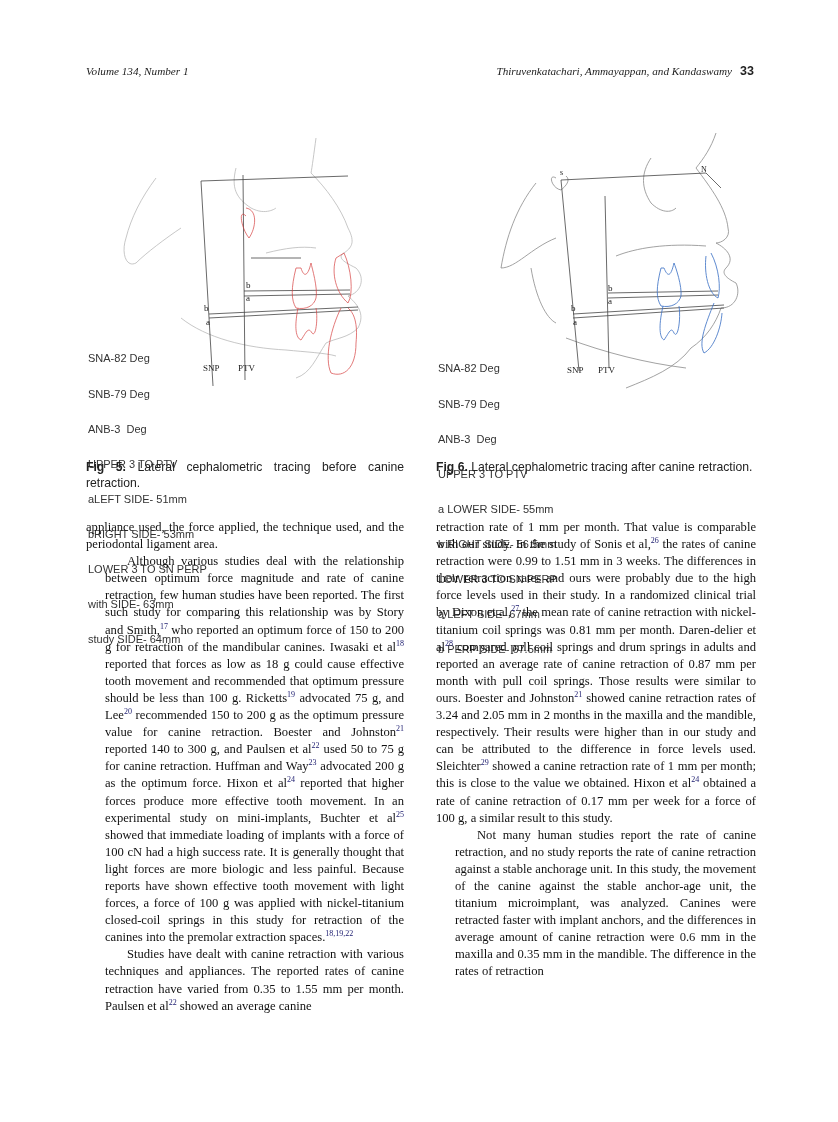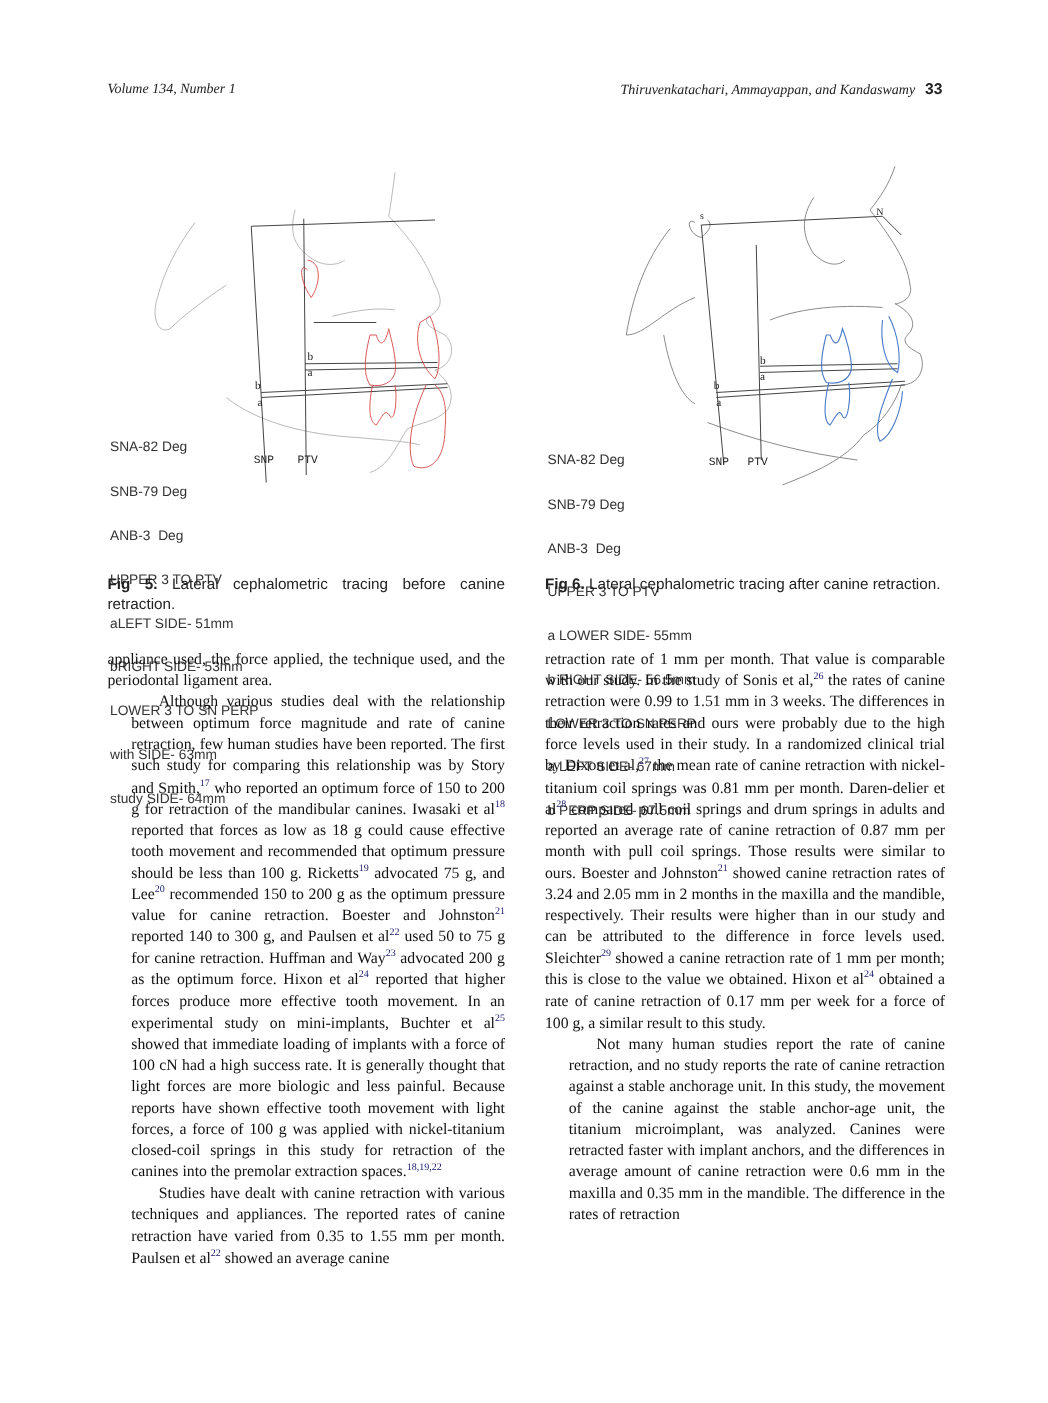--- a/index.html
+++ b/index.html
@@ -8,21 +8,21 @@
     .rh-left { position: absolute; left: 0; top: 0; }
     .rh-right { position: absolute; right: 0; top: 0; white-space: nowrap; }
     .page-num { font-family: "Liberation Sans", sans-serif; font-style: normal; font-weight: bold; font-size: 12.5px; margin-left: 8px; }
     .figure { position: absolute; background: #fff; }
     .fig5 { left: 86px; top: 128px; width: 318px; height: 318px; }
     .fig6 { left: 436px; top: 128px; width: 320px; height: 320px; }
     .figure svg { position: absolute; left: 0; top: 0; }
     .measures { position: absolute; font-family: Liberation Sans, sans-serif; font-size: 11px; line-height: 11.7px; color: #333; white-space: pre; }
     .fig5 .measures { left: 2px; top: 202px; }
     .fig6 .measures { left: 2px; top: 212px; }
-    .tag { position: absolute; font-family: Liberation Mono, monospace; font-size: 9px; color: #222; }
+    .tag { position: absolute; font-family: Liberation Serif, serif; font-size: 9px; color: #222; }
     .caption { position: absolute; font-family: "Liberation Sans", sans-serif; font-size: 12.2px; line-height: 15.5px; color: #222; text-align: justify; text-align-last: left; }
     .caption b { font-weight: bold; }
     .cap5 { left: 86px; top: 460px; width: 318px; }
     .cap6 { left: 436px; top: 460px; width: 320px; }
     .col { position: absolute; font-family: "Liberation Serif", serif; font-size: 12.6px; line-height: 17.1px; color: #111; }
     .col p { margin: 0; text-align: justify; }
     .col p.indent { text-indent: 22px; margin-left: 19px; }
     .col-left { left: 86px; top: 519px; width: 318px; }
     .col-right { left: 436px; top: 519px; width: 320px; }
     sup { font-size: 8px; line-height: 0; vertical-align: super; color: #1a1a6e; }

